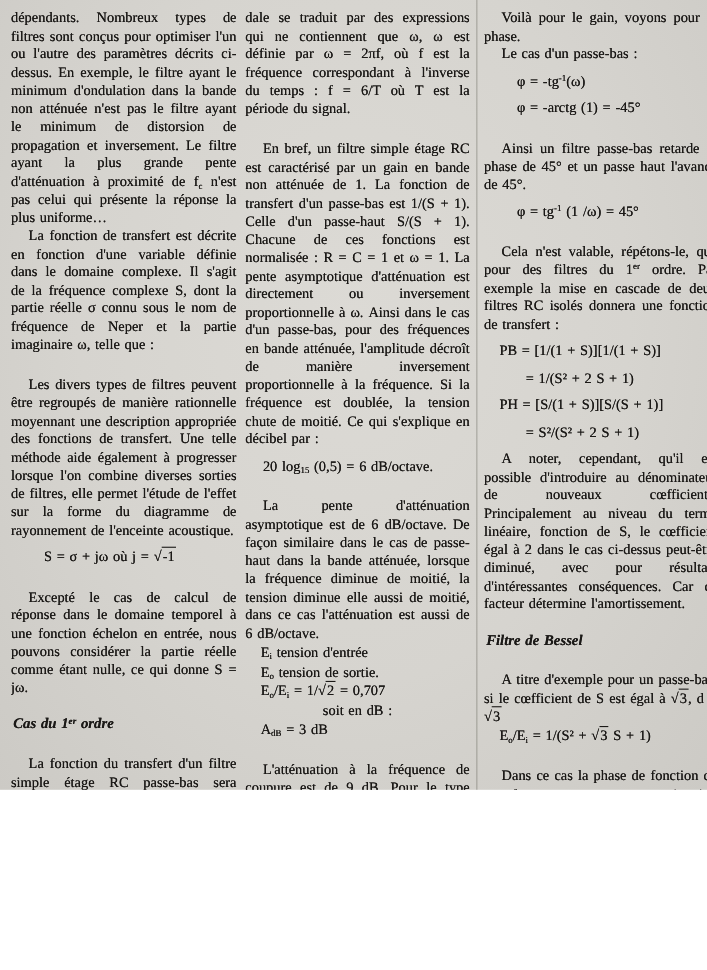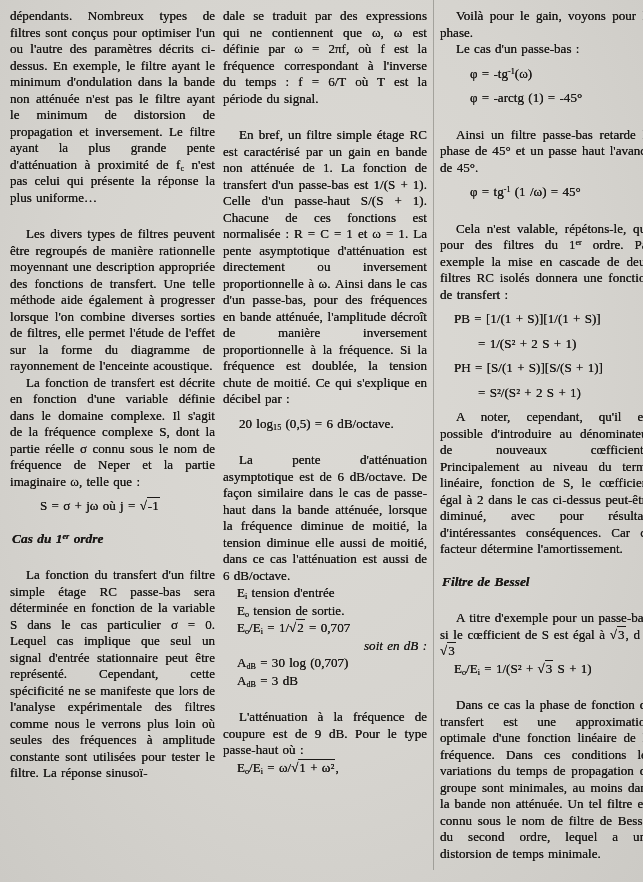--- a/index.html
+++ b/index.html
@@ -1,18 +1,18 @@
 <!DOCTYPE html>
 <html><head>
 <meta charset="utf-8">
 <style>
   html,body{margin:0;padding:0;}
   .page{
     position:relative;
-    width:643px;height:882px;
+    width:643px;height:718px;
     overflow:hidden;
     background:radial-gradient(ellipse at 50% 40%, #dcdad5 0%, #d6d4cf 55%, #cccac5 100%);
     font-family:"Liberation Serif","DejaVu Serif",serif;
     color:#1b1917;
   }
   .col{
     position:absolute;top:8px;height:868px;overflow:hidden;
     font-size:13.1px;line-height:16.5px;
     text-align:justify;
     word-spacing:1px;
@@ -24,47 +24,47 @@
   .divider{
     position:absolute;left:433px;top:0;width:1px;height:870px;
     background:rgba(80,78,70,.38);
   }
   .blk{margin:0;}
   .p.ind{text-indent:16px;}
   .p.gap{margin-top:20px;}
   .h{font-style:italic;font-weight:bold;text-align:left;margin:16px 0 12px 2px;font-size:13.4px;}
   .eq{text-align:left;margin:8px 0 8px 30px;white-space:nowrap;}
   .eqt{text-align:left;margin:1px 0 1px 14px;white-space:nowrap;}
-  .line{text-align:right;margin:1px 0;font-style:italic;}
+  .line{text-align:center;margin:1px 0;}
   sub{font-size:.62em;vertical-align:-.3em;line-height:0;}
   sup{font-size:.62em;vertical-align:.5em;line-height:0;}
   .ov{border-top:1.2px solid currentColor;padding:0 1px;}
 </style>
 </head>
 <body>
 
 <div class="page">
   <div class="col col-1">
       <div class="blk p">dépendants. Nombreux types de filtres sont conçus pour optimiser l'un ou l'autre des paramètres décrits ci-dessus. En exemple, le filtre ayant le minimum d'ondulation dans la bande non atténuée n'est pas le filtre ayant le minimum de distorsion de propagation et inversement. Le filtre ayant la plus grande pente d'atténuation à proximité de f<sub>c</sub> n'est pas celui qui présente la réponse la plus uniforme…</div>
+      <div class="blk p ind">La fonction de transfert est décrite en fonction d'une variable définie dans le domaine complexe. Il s'agit de la fréquence complexe S, dont la partie réelle σ connu sous le nom de fréquence de Neper et la partie imaginaire ω, telle que :</div>
       <div class="blk p ind gap">Les divers types de filtres peuvent être regroupés de manière rationnelle moyennant une description appropriée des fonctions de transfert. Une telle méthode aide également à progresser lorsque l'on combine diverses sorties de filtres, elle permet l'étude de l'effet sur la forme du diagramme de rayonnement de l'enceinte acoustique.</div>
-      <div class="blk p ind">La fonction de transfert est décrite en fonction d'une variable définie dans le domaine complexe. Il s'agit de la fréquence complexe S, dont la partie réelle σ connu sous le nom de fréquence de Neper et la partie imaginaire ω, telle que :</div>
       <div class="blk eq">S = σ + jω où j = √<span class="ov">-1</span></div>
+      <div class="blk p ind gap">Excepté le cas de calcul de réponse dans le domaine temporel à une fonction échelon en entrée, nous pouvons considérer la partie réelle comme étant nulle, ce qui donne S = jω.</div>
       <div class="blk h">Cas du 1<sup>er</sup> ordre</div>
       <div class="blk p ind gap">La fonction du transfert d'un filtre simple étage RC passe-bas sera déterminée en fonction de la variable S dans le cas particulier σ = 0. Lequel cas implique que seul un signal d'entrée stationnaire peut être représenté. Cependant, cette spécificité ne se manifeste que lors de l'analyse expérimentale des filtres comme nous le verrons plus loin où seules des fréquences à amplitude constante sont utilisées pour tester le filtre. La réponse sinusoï-</div>
     </div>
   <div class="col col-2">
       <div class="blk p">dale se traduit par des expressions qui ne contiennent que ω, ω est définie par ω = 2πf, où f est la fréquence correspondant à l'inverse du temps : f = 6/T où T est la période du signal.</div>
       <div class="blk p ind gap">En bref, un filtre simple étage RC est caractérisé par un gain en bande non atténuée de 1. La fonction de transfert d'un passe-bas est 1/(S + 1). Celle d'un passe-haut S/(S + 1). Chacune de ces fonctions est normalisée : R = C = 1 et ω = 1. La pente asymptotique d'atténuation est directement ou inversement proportionnelle à ω. Ainsi dans le cas d'un passe-bas, pour des fréquences en bande atténuée, l'amplitude décroît de manière inversement proportionnelle à la fréquence. Si la fréquence est doublée, la tension chute de moitié. Ce qui s'explique en décibel par :</div>
       <div class="blk eq" style="margin-left: 16px;">20 log<sub>15</sub> (0,5) = 6 dB/octave.</div>
       <div class="blk p ind gap">La pente d'atténuation asymptotique est de 6 dB/octave. De façon similaire dans le cas de passe-haut dans la bande atténuée, lorsque la fréquence diminue de moitié, la tension diminue elle aussi de moitié, dans ce cas l'atténuation est aussi de 6 dB/octave.</div>
       <div class="blk eqt">E<sub>i</sub> tension d'entrée</div>
       <div class="blk eqt">E<sub>o</sub> tension de sortie.</div>
       <div class="blk eqt gap" style="margin-top: 0;">E<sub>o</sub>/E<sub>i</sub> = 1/√<span class="ov">2</span> = 0,707</div>
       <div class="blk line">soit en dB :</div>
-      <div class="blk eqt">A<sub>dB</sub> = 30 log (0,707)</div>
       <div class="blk eqt">A<sub>dB</sub> = 3 dB</div>
       <div class="blk p ind gap">L'atténuation à la fréquence de coupure est de 9 dB. Pour le type passe-haut où :</div>
       <div class="blk eqt">E<sub>o</sub>/E<sub>i</sub> = ω/√<span class="ov">1 + ω²</span>,</div>
     </div>
   <div class="divider"></div>
   <div class="col col-3">
       <div class="blk p ind">Voilà pour le gain, voyons pour la phase.</div>
       <div class="blk p ind">Le cas d'un passe-bas :</div>
       <div class="blk eq">φ = -tg<sup>-1</sup>(ω)</div>
       <div class="blk eq">φ = -arctg (1) = -45°</div>

